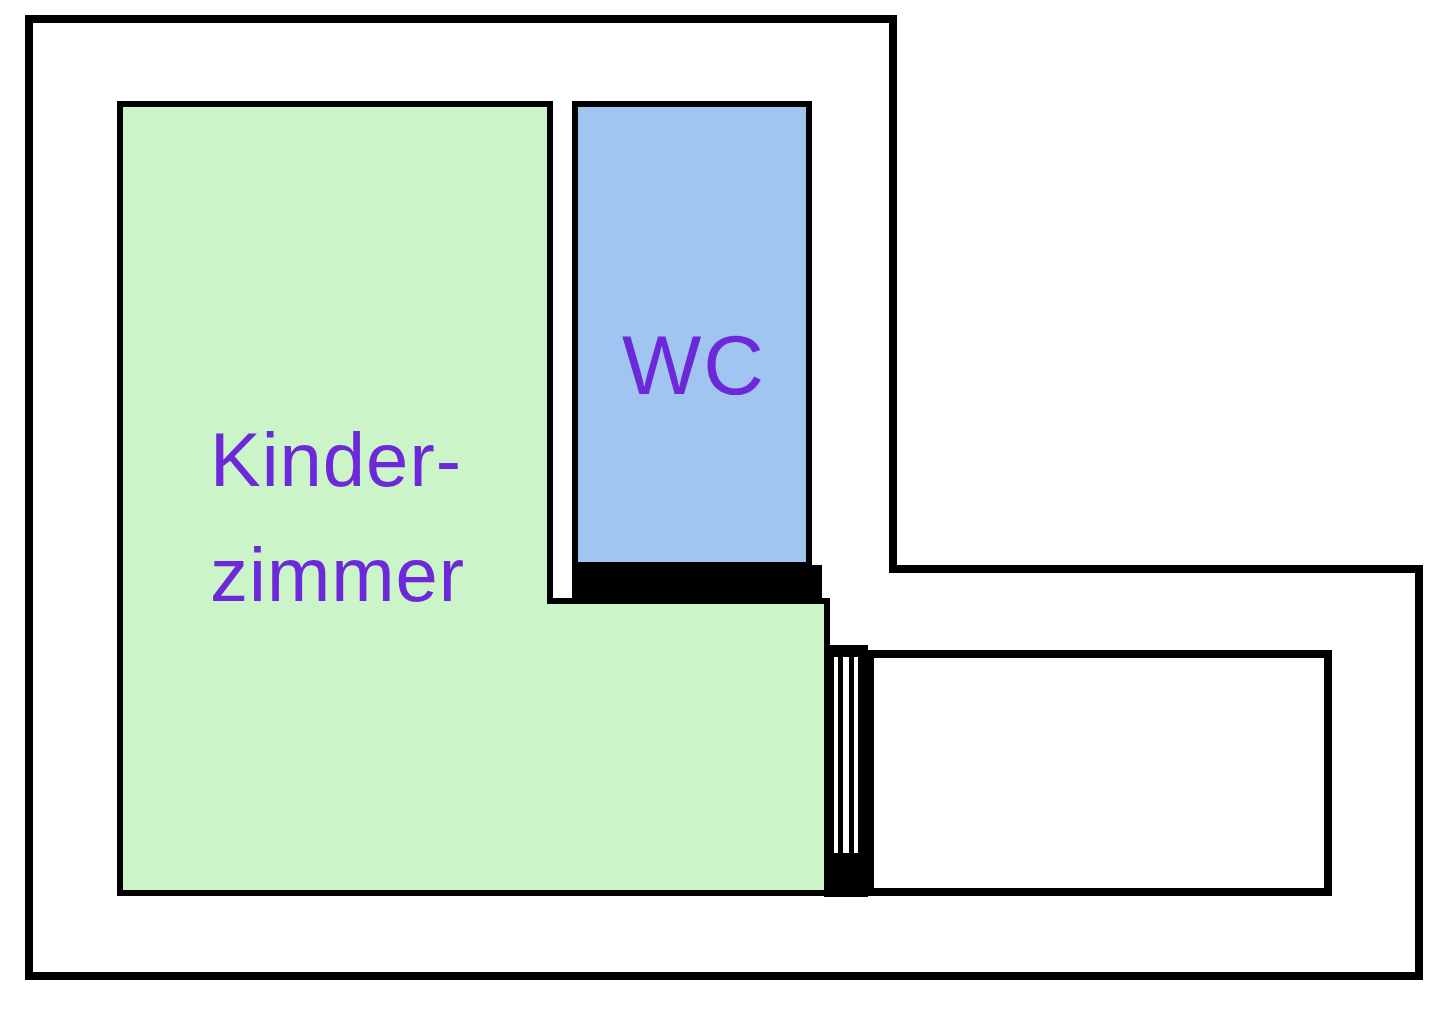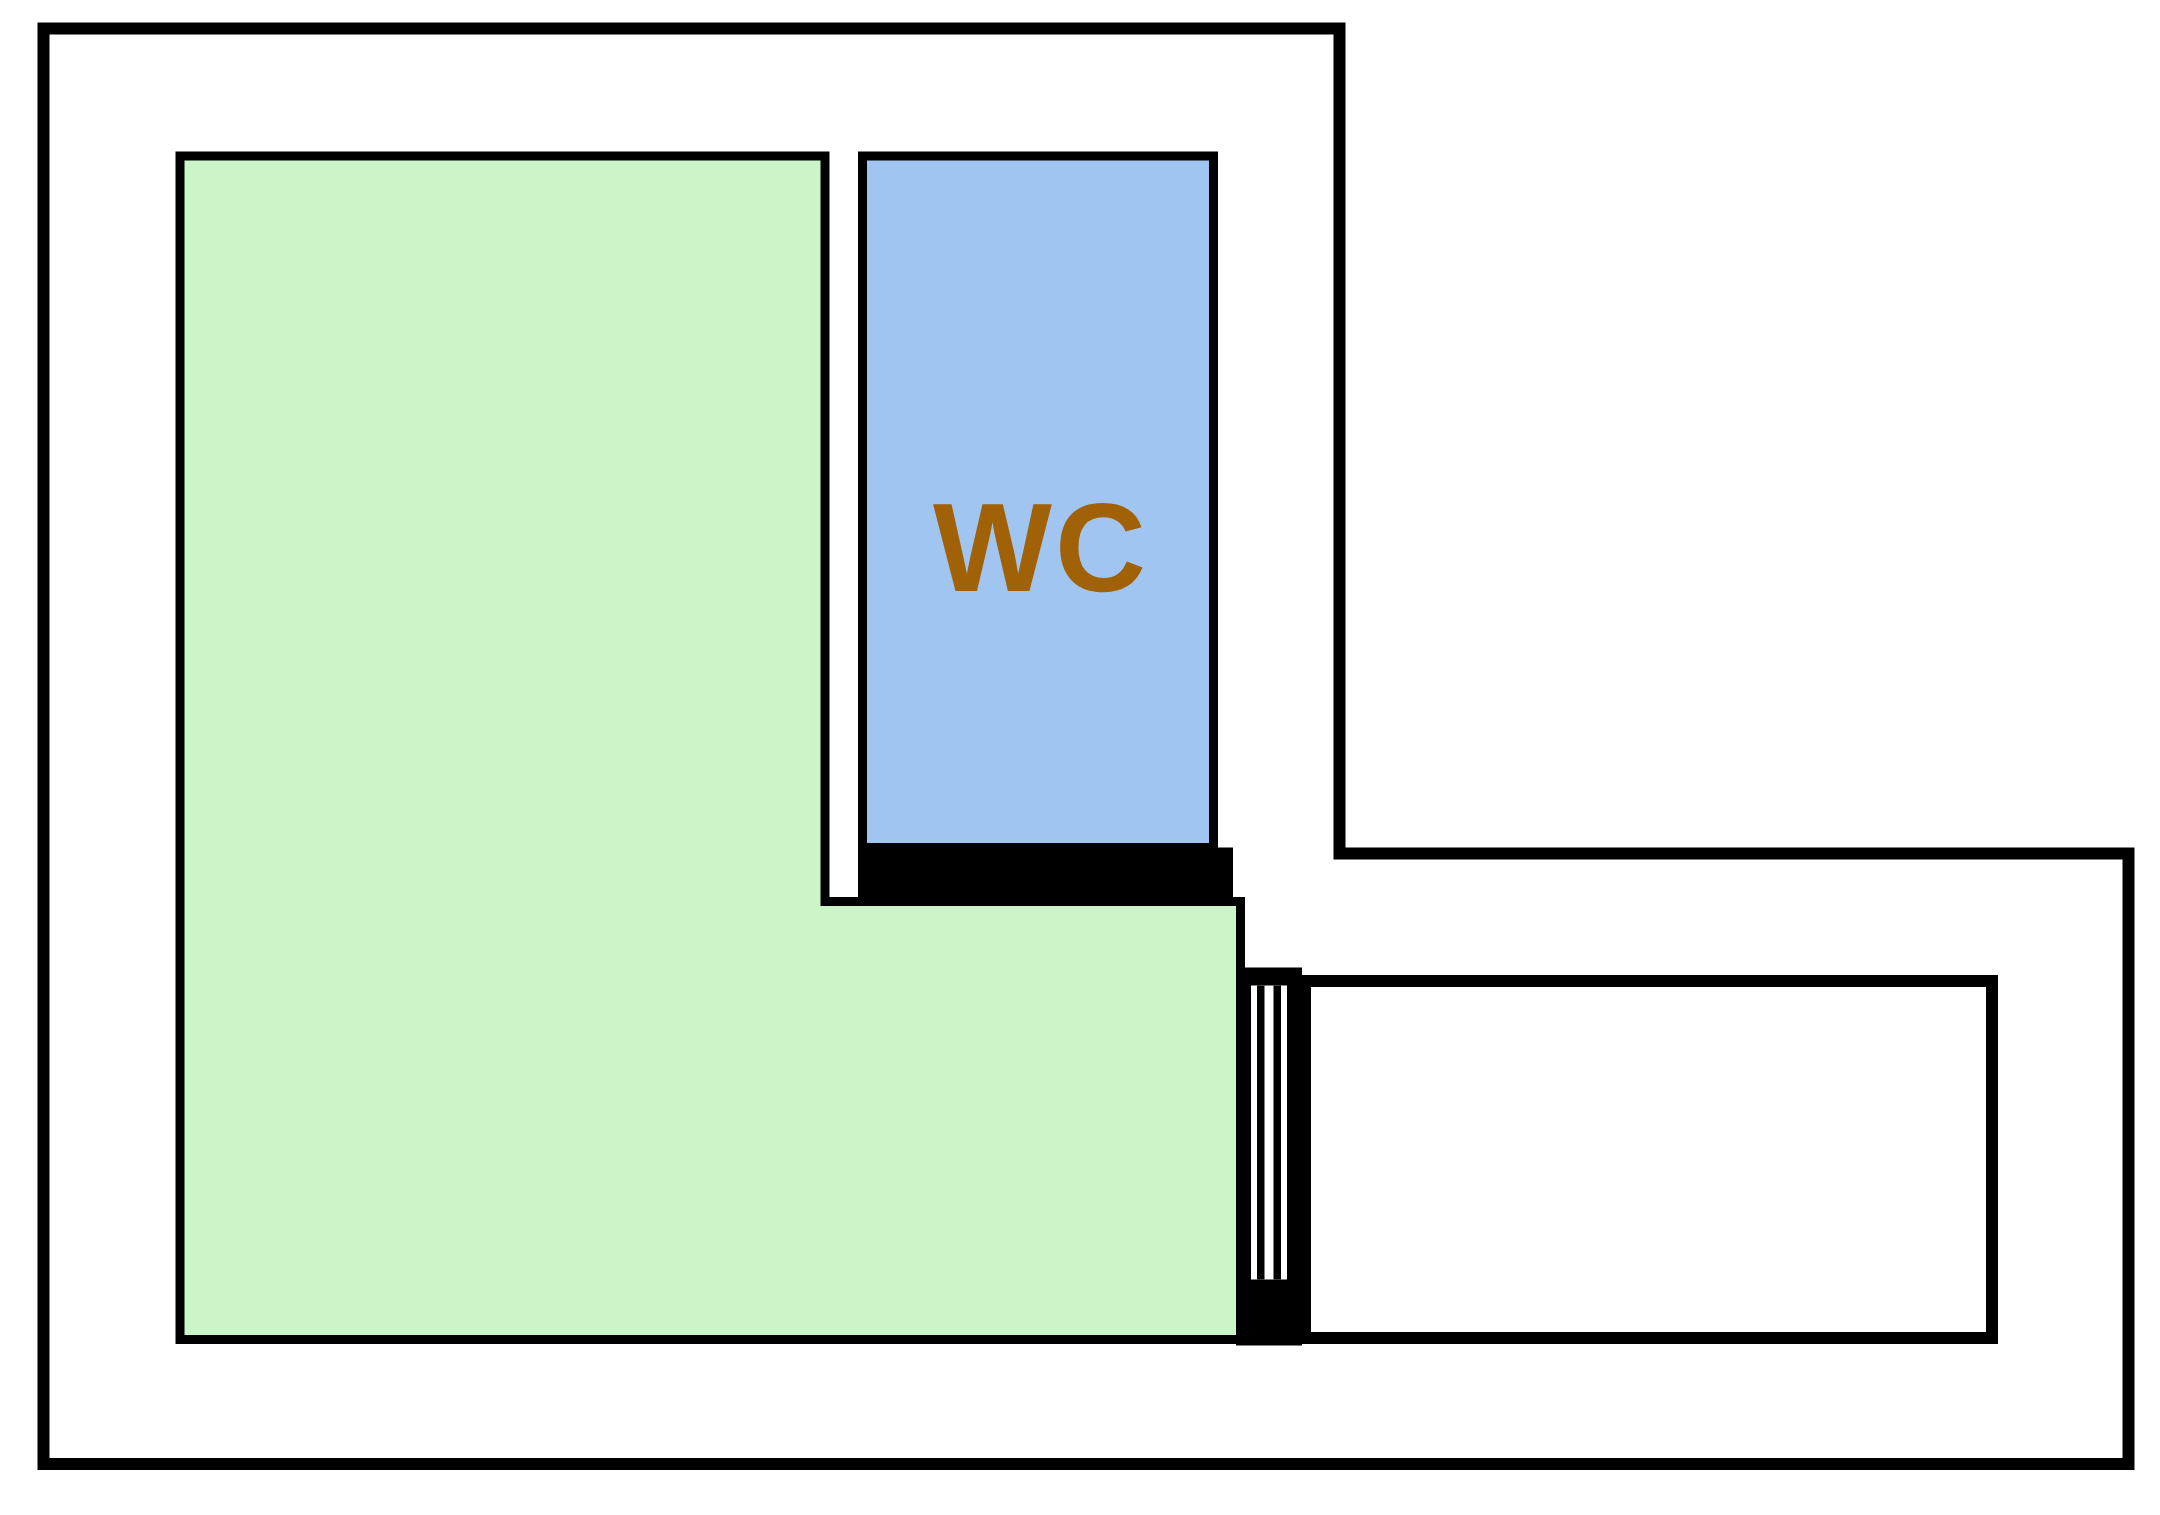--- a/index.html
+++ b/index.html
@@ -15,23 +15,22 @@
     overflow: hidden;
     font-family: "Liberation Sans", sans-serif;
   }
   .plan-svg {
     position: absolute;
     left: 0;
     top: 0;
   }
   .room-label {
     position: absolute;
-    color: #a16207;
+    color: #6d28d9;
     white-space: nowrap;
-    font-weight: bold;
   }
   .kz-label {
     left: 210px;
     top: 402px;
     font-size: 76px;
     line-height: 115px;
     letter-spacing: 1px;
   }
   .wc-label {
     left: 577px;
@@ -70,17 +69,21 @@
     <g>
       <rect x="824" y="645" width="44" height="252" fill="#000000"></rect>
       <rect x="834" y="657" width="24" height="196" fill="#ffffff"></rect>
       <rect x="838" y="657" width="5" height="196" fill="#000000"></rect>
       <rect x="849" y="657" width="5" height="196" fill="#000000"></rect>
     </g>
 
     <polygon points="29,19 893,19 893,569 1419,569 1419,976 29,976" fill="none" stroke="#000000" stroke-width="8"></polygon>
   </svg>
 
+  <div class="room-label kz-label">
+    <div>Kinder-</div>
+    <div>zimmer</div>
+  </div>
 
   <div class="room-label wc-label">WC</div>
 
 
 </div>
 
 </body></html>

